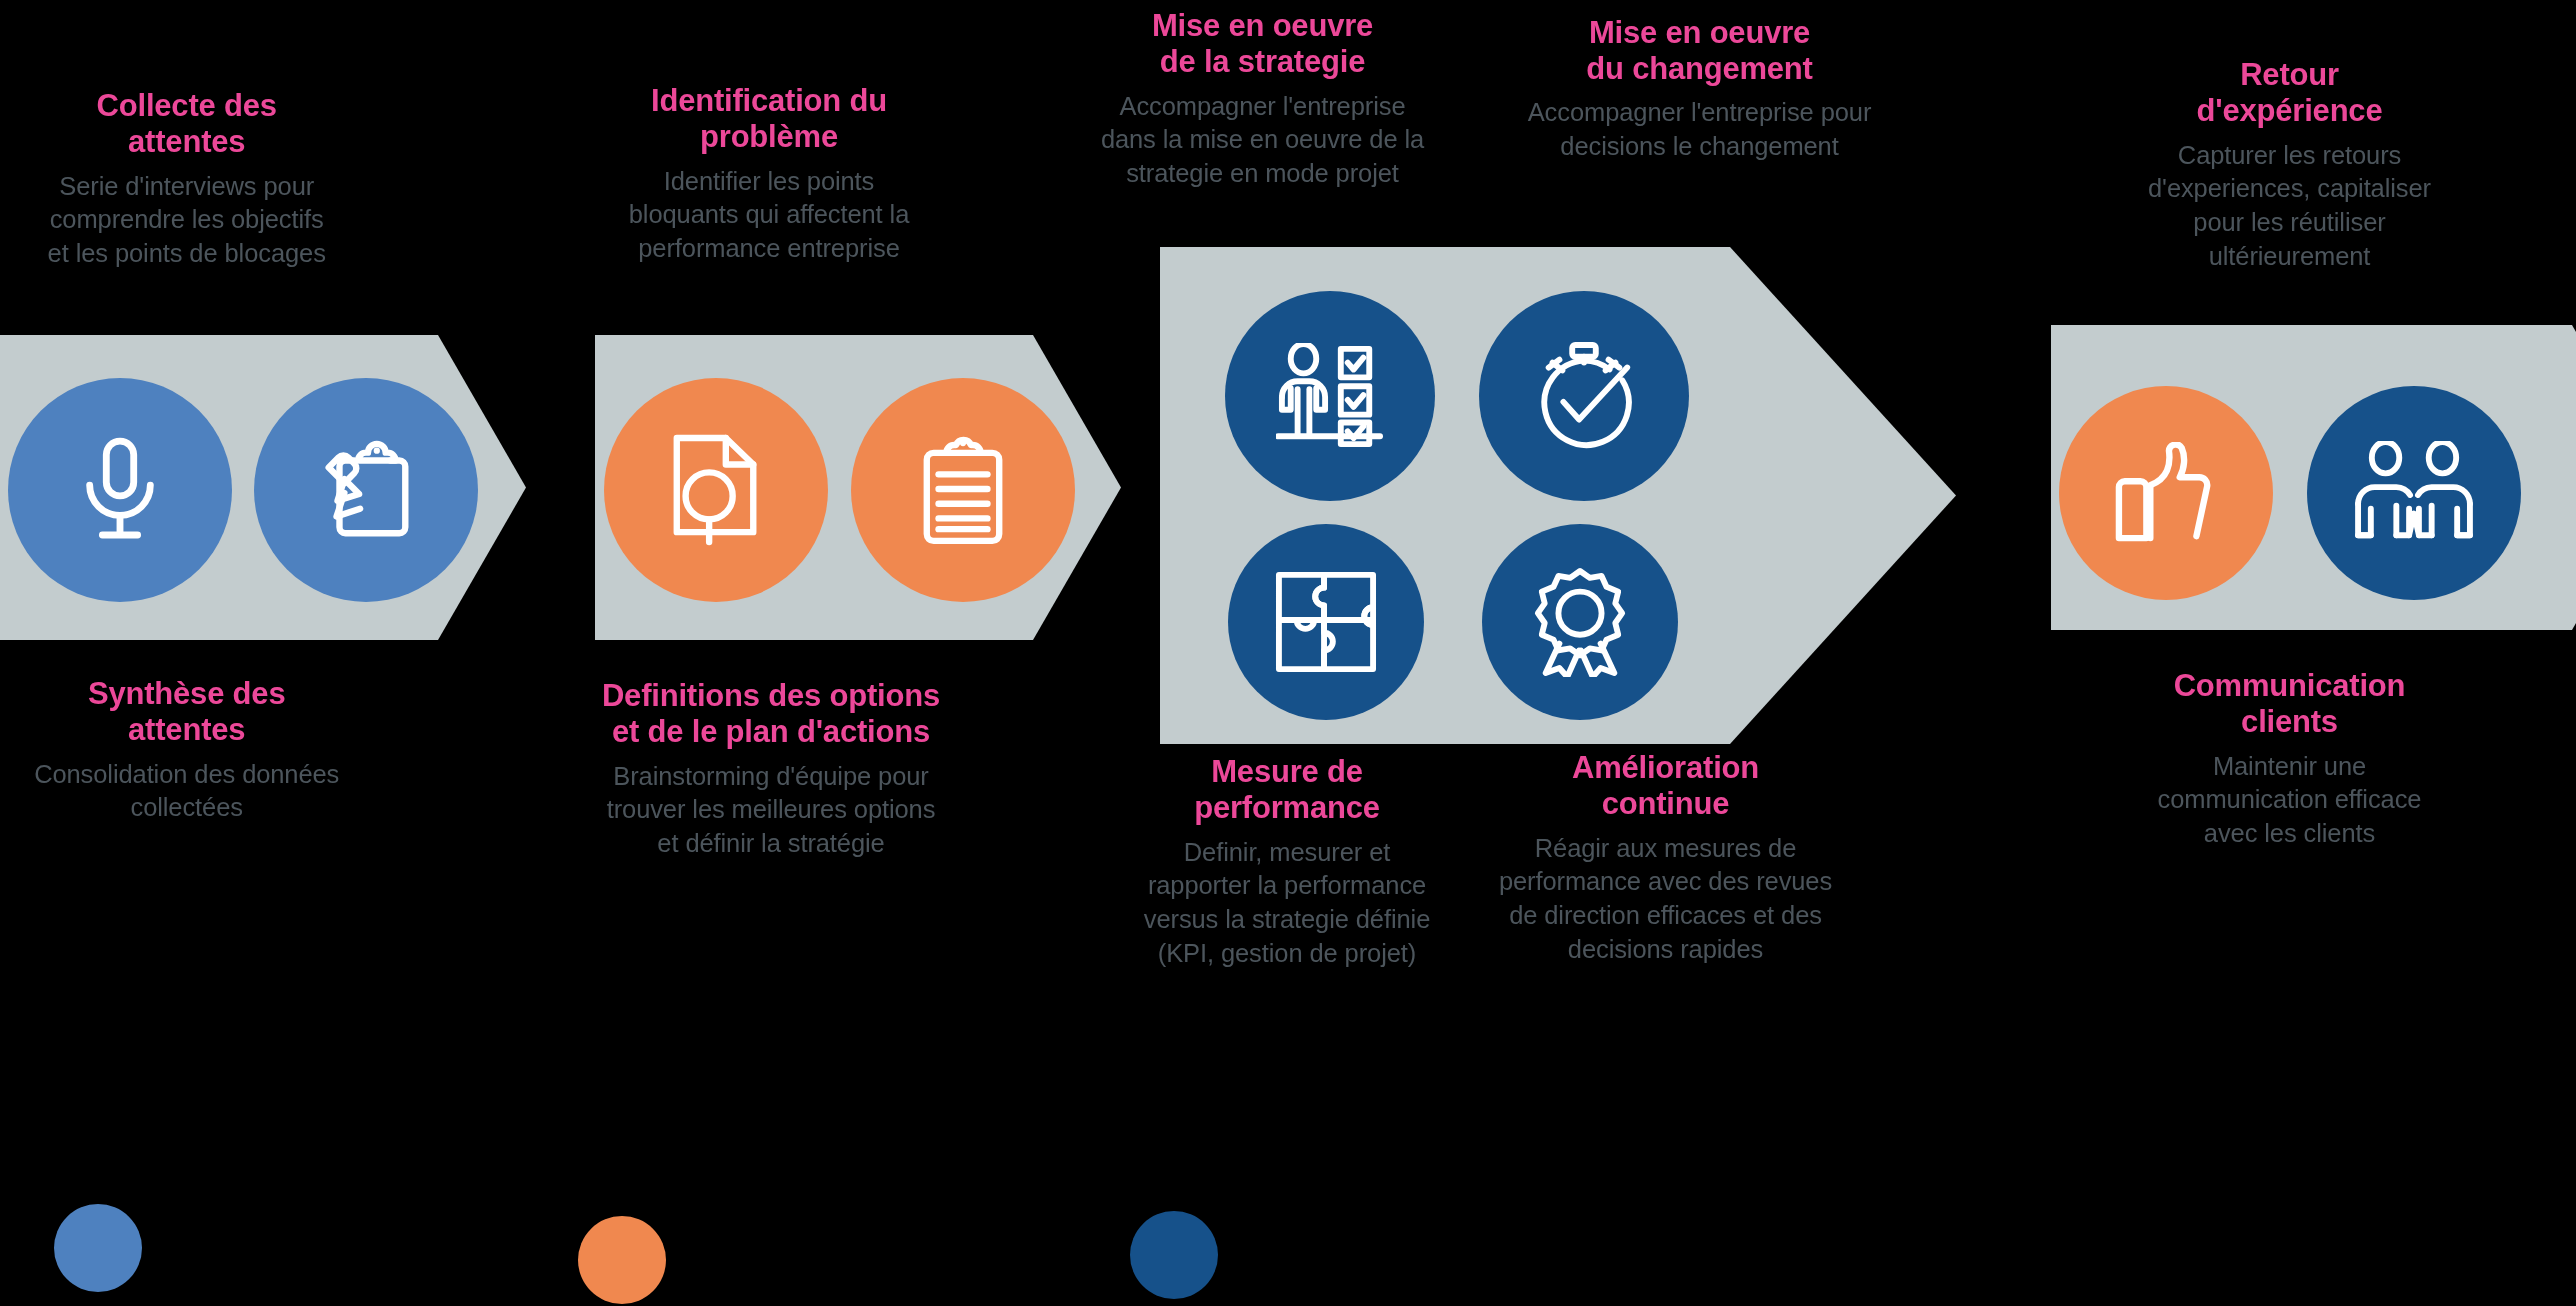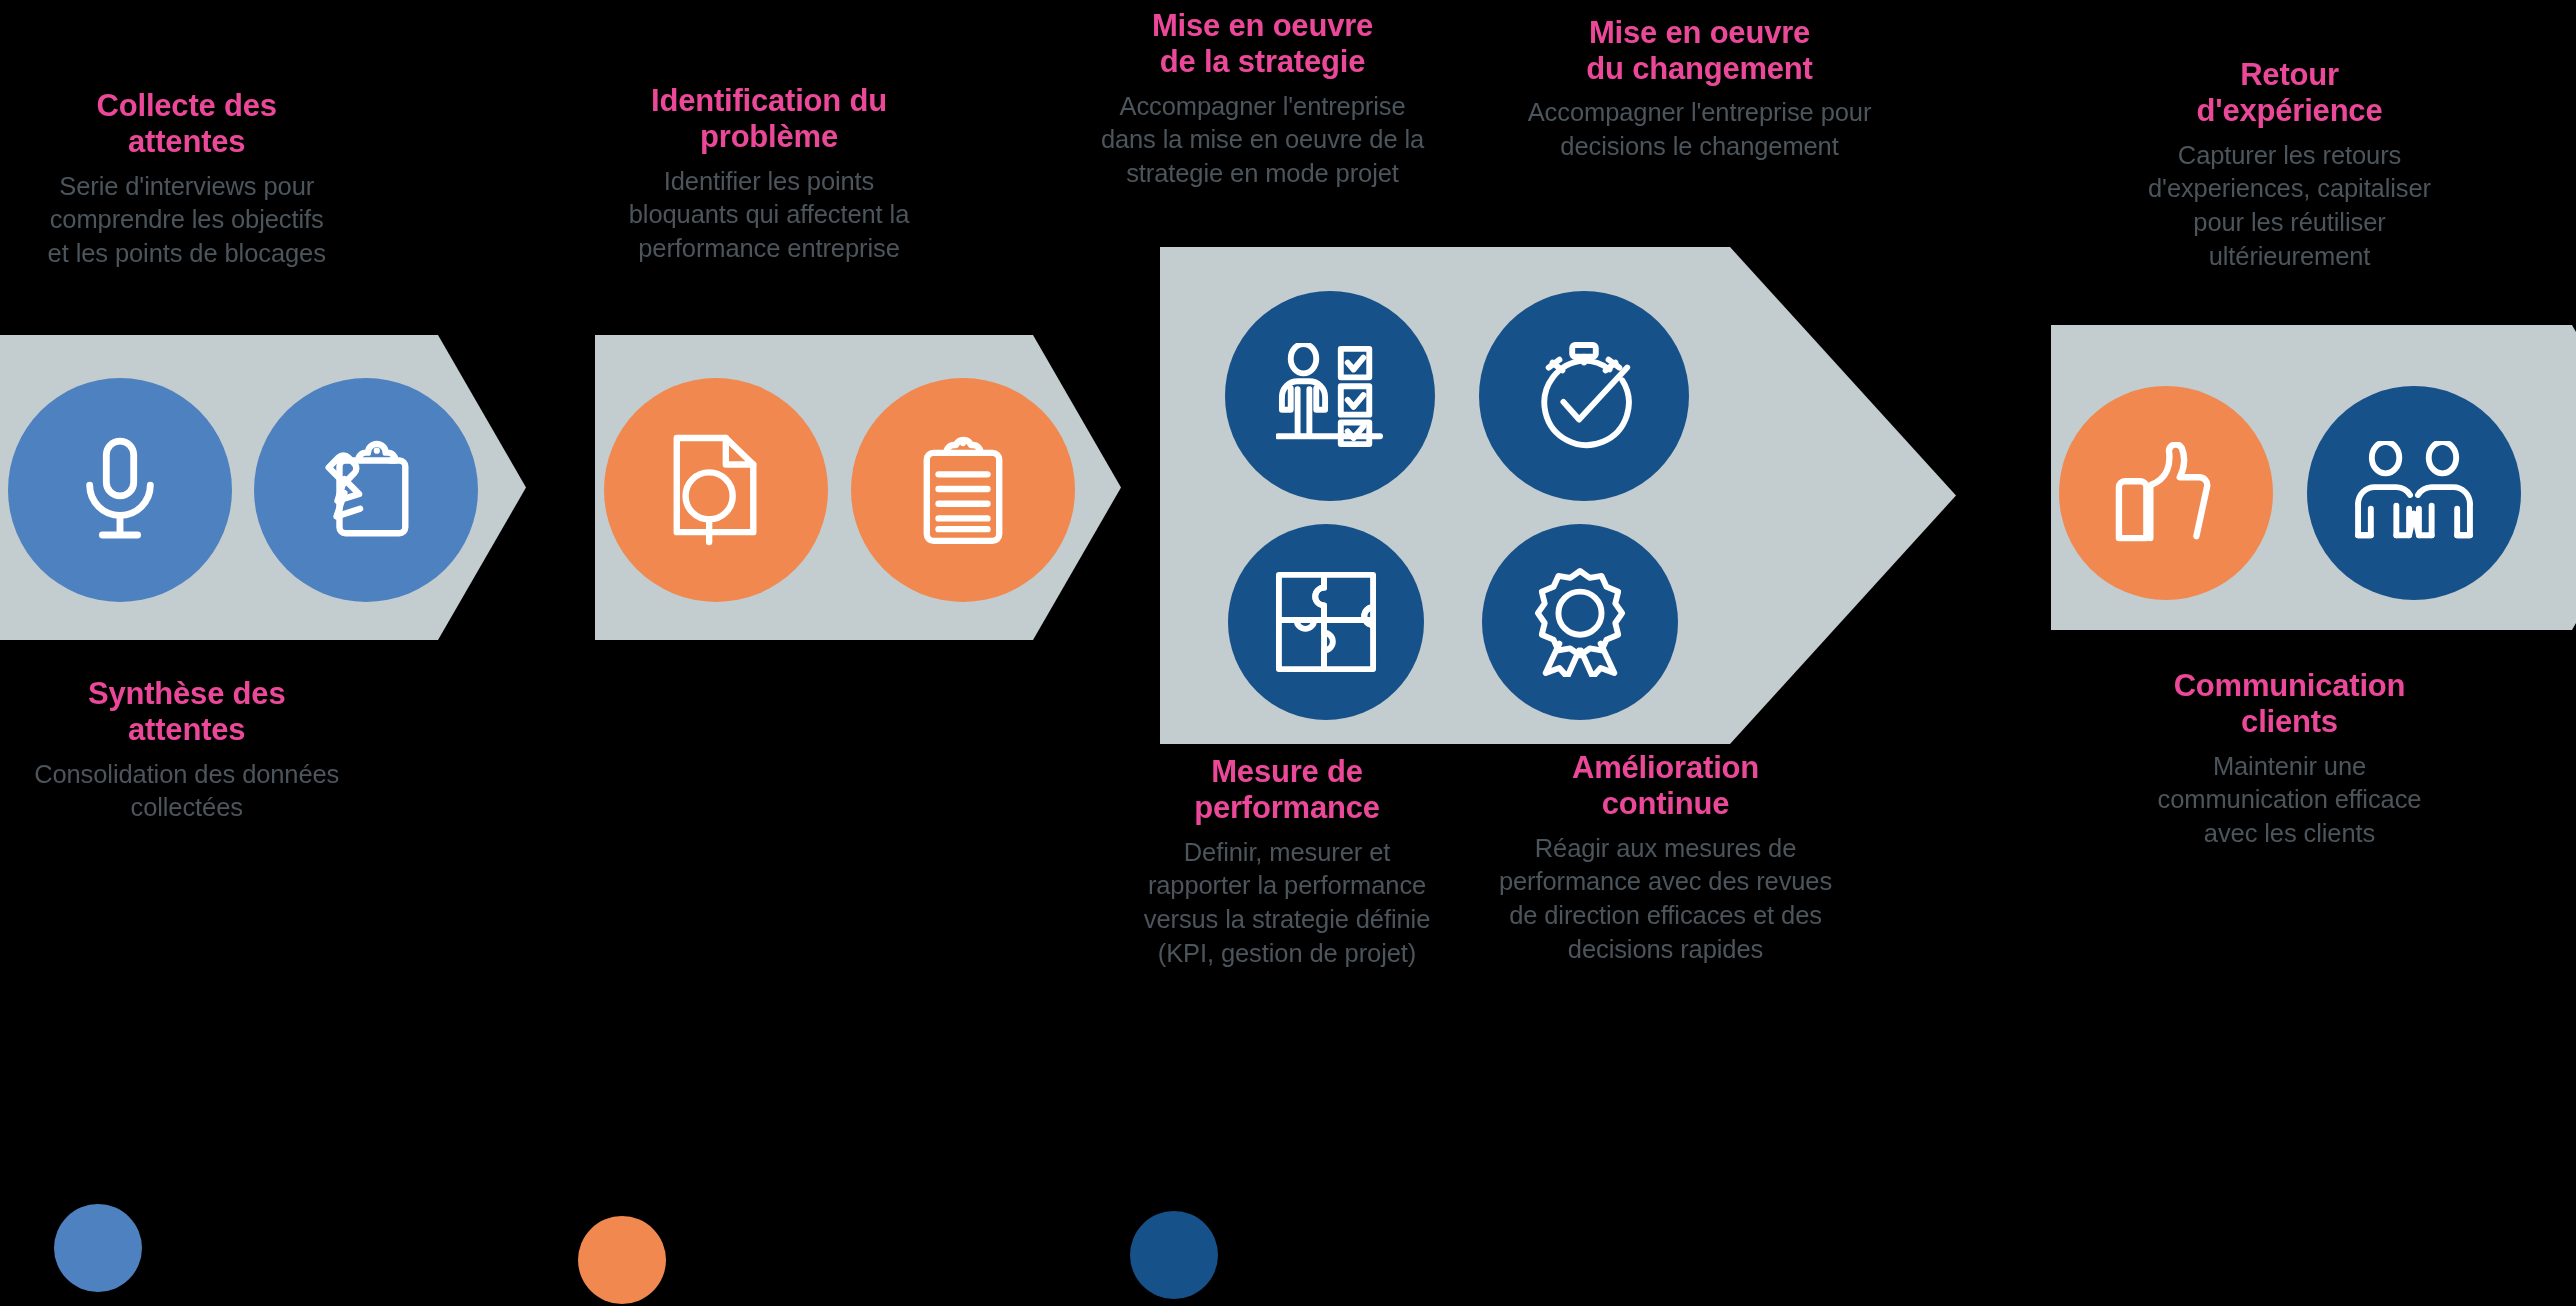--- a/index.html
+++ b/index.html
@@ -148,20 +148,27 @@
   </div>
 
   <div class="txt" style="left:553px; top:83px; width:432px;">
     <div class="ttl ttl-s" style="white-space:pre-line;">Identification du
 problème</div>
     <div class="desc desc-s" style="white-space:pre-line;">Identifier les points
 bloquants qui affectent la
 performance entreprise</div>
   </div>
 
+  <div class="txt" style="left:535px; top:678px; width:472px;">
+    <div class="ttl ttl-s" style="white-space:pre-line;">Definitions des options
+et de le plan d'actions</div>
+    <div class="desc desc-s" style="white-space:pre-line;">Brainstorming d'équipe pour
+trouver les meilleures options
+et définir la stratégie</div>
+  </div>
 
   <div class="band arrow-big" style="left:1160px; top:247px; width:796px; height:497px;"></div>
 
   <div class="circle" style="left:1225px; top:291px; width:210px; height:210px; background:#16518a;">
     <span>
       <svg width="108" height="106" viewBox="0 0 110 108" fill="none" stroke="#ffffff" stroke-width="6" stroke-linecap="round" stroke-linejoin="round">
         <ellipse cx="28" cy="16" rx="13" ry="15"></ellipse>
         <path d="M6 55 a16 16 0 0 1 16-16 h12 a16 16 0 0 1 16 16 v13 h-9 v-22"></path>
         <path d="M6 55 v13 h9 v-22"></path>
         <line x1="22" y1="47" x2="22" y2="93"></line>

